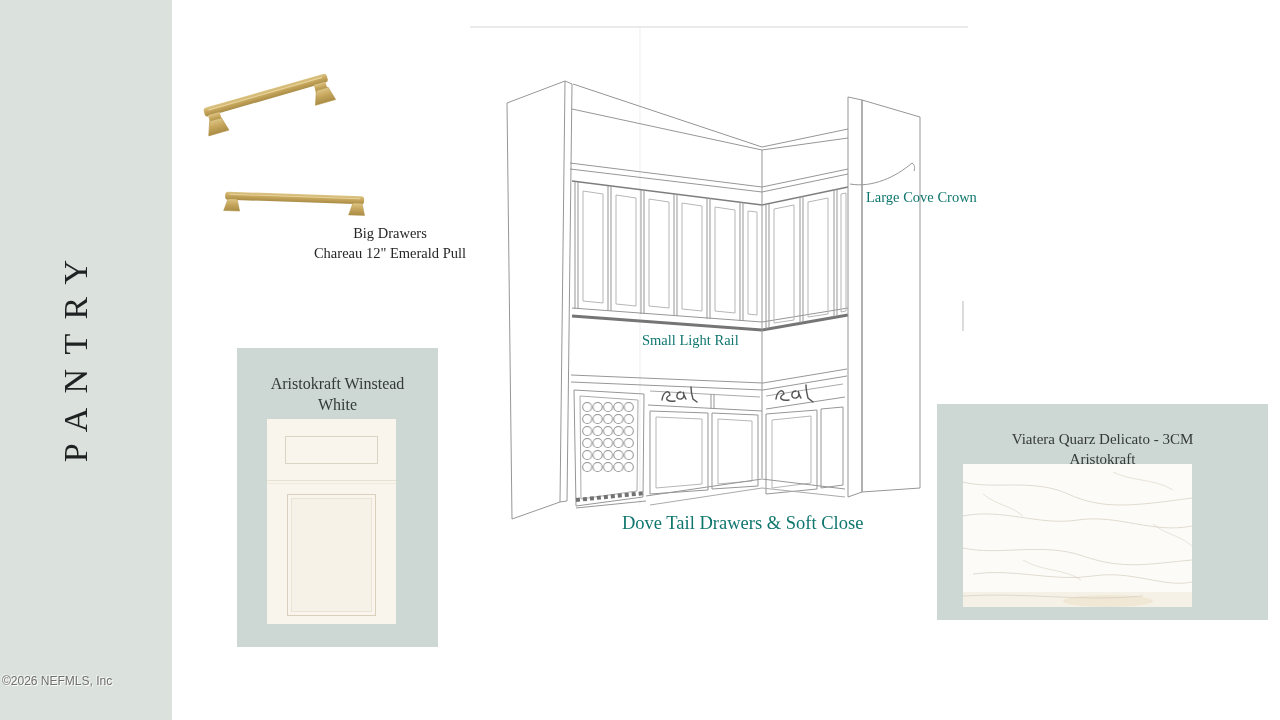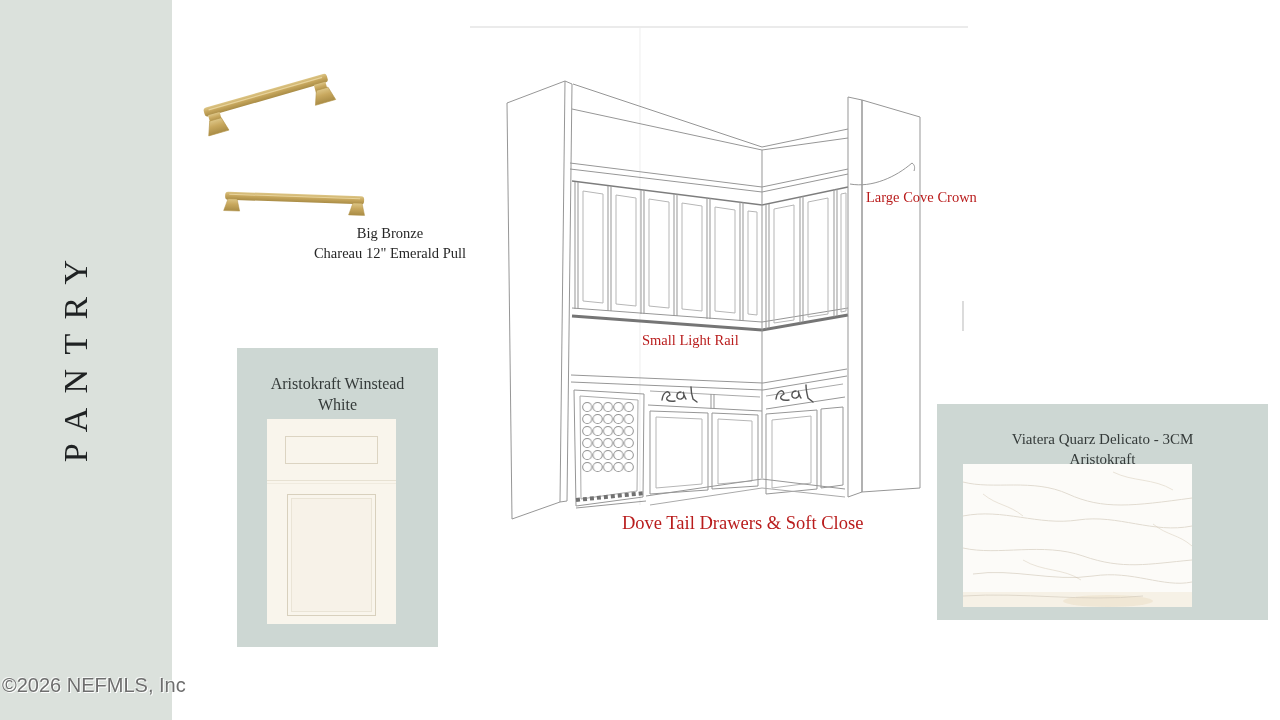--- a/index.html
+++ b/index.html
@@ -18,26 +18,26 @@
   
   #door-sample{left:30px;top:71px;width:129px;height:205px;background:#f9f5ec;}
   #door-sample .drawer-inset{position:absolute;left:18px;top:17px;width:91px;height:26px;border:1px solid #dcd4c2;}
   #door-sample .split1{position:absolute;left:0;top:61px;width:129px;height:1px;background:#e7e1d2;}
   #door-sample .split2{position:absolute;left:0;top:64px;width:129px;height:1px;background:#f0ebdf;}
   #door-sample .door-frame{position:absolute;left:20px;top:75px;width:87px;height:120px;border:1px solid #d8d0bd;}
   #door-sample .door-panel{position:absolute;left:3px;top:3px;width:79px;height:112px;border:1px solid #eae4d6;background:#f7f2e8;}
   
   #marble{left:26px;top:60px;width:229px;height:143px;background:linear-gradient(180deg,#fdfdfc 0%,#f9f7f4 80%,#f1ead e0 100%);background-color:#fcfbf9;}
   
-  .sketch-label{white-space:nowrap;color:#b91c1c;}
+  .sketch-label{white-space:nowrap;color:#0f766e;}
   #label-crown{left:866px;top:189px;font-size:14.5px;}
   #label-rail{left:642px;top:332px;font-size:14.5px;}
   #label-dove{left:622px;top:513px;font-size:18.5px;}
   
-  #copyright{left:2px;top:674px;font-family:"Liberation Sans", sans-serif;font-size:20px;
+  #copyright{left:2px;top:674px;font-family:"Liberation Sans", sans-serif;font-size:12px;
              color:#6e6e6e;text-shadow:1px 1px 0 rgba(255,255,255,.95),-1px -1px 0 rgba(255,255,255,.7);}
 </style>
 </head>
 <body>
 
 <div id="board">
 
   <div id="sidebar" class="abs"></div>
   <div id="vtitle" class="abs">PANTRY</div>
 
@@ -67,21 +67,21 @@
       <g transform="rotate(2 75 14)">
         <rect x="5" y="6" width="139" height="8" rx="3" fill="url(#brass1)"></rect>
         <line x1="9" y1="8.5" x2="140" y2="8.5" stroke="#ecd9a4" stroke-width="1" opacity="0.85"></line>
         <path d="M4,25 L20,25 L17,13 L8,13 Z" fill="url(#brass1)" stroke="#b29347" stroke-width="0.5"></path>
         <path d="M129,25 L145,25 L142,13 L133,13 Z" fill="url(#brass1)" stroke="#b29347" stroke-width="0.5"></path>
       </g>
     </svg>
   </div>
 
   <div class="abs caption" style="left:290px;top:224px;width:200px;">
-    <div>Big Bronze</div>
+    <div>Big Drawers</div>
     <div>Chareau 12" Emerald Pull</div>
   </div>
 
   <div class="abs panel" style="left:237px;top:348px;width:201px;height:299px;">
     <div class="panel-title">
       <div>Aristokraft Winstead</div>
       <div>White</div>
     </div>
     <div id="door-sample" class="abs">
       <div class="drawer-inset"></div>

